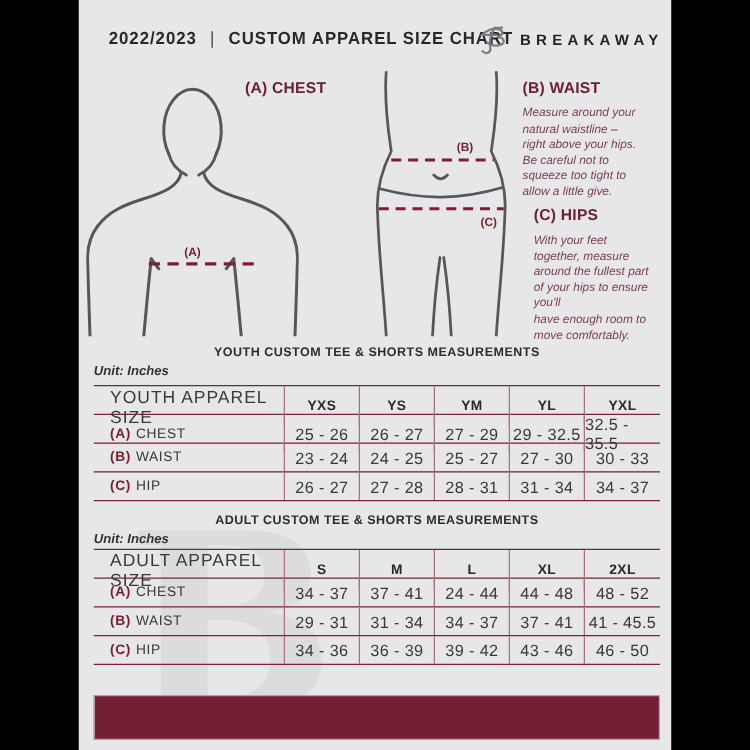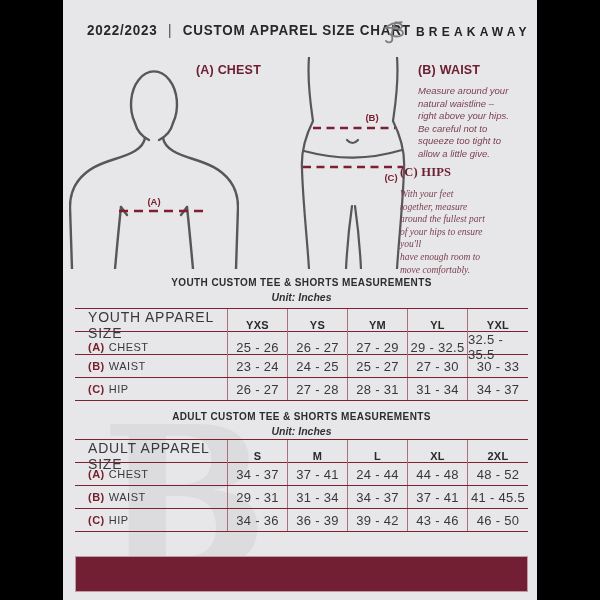--- a/index.html
+++ b/index.html
@@ -32,35 +32,35 @@
   .blogo { width: 27px; height: 26px; }
   .brandname { font-size: 12px; font-weight: 700; letter-spacing: 4.2px; color: #242427; }
 
   
   .figsvg { position: absolute; }
   .torso  { left: 6px;  top: 57px; }
   .lower  { left: 235px; top: 57px; }
   .gtext  { position: absolute; }
   .gtext.chest { left: 133px; top: 63px; width: 118px; }
   .gtext.waist { left: 355px; top: 63px; width: 118px; }
-  .gtext.hips  { left: 337px; top: 165px; width: 120px; font-family: Liberation Serif, serif; }
+  .gtext.hips  { left: 364px; top: 165px; width: 120px; }
   .gtext h4 { font-size: 12.5px; font-weight: 800; color: #6D2032; letter-spacing: .2px; margin-bottom: 8px; }
   .gtext p  {
     font-size: 9.5px; font-style: italic; font-weight: 500;
     color: #7C4050; line-height: 12.6px; white-space: pre-line;
   }
   .marker-label { font-weight: bold; fill: #79202F; font-family: "Liberation Sans", sans-serif; }
 
   
   .section-title {
     position: absolute; left: 12px; width: 453px; text-align: center;
     font-size: 10px; font-weight: 700; letter-spacing: .4px; color: #2D2D30;
   }
   .unit-line {
-    position: absolute; left: 12px; width: 453px; text-align: center;
+    position: absolute; left: 12px; width: 453px; 
     font-size: 10.5px; font-style: italic; font-weight: 600; color: #323235;
   }
   .ttl-youth { top: 277px; } .unit-youth { top: 291px; }
   .ttl-adult { top: 411px; } .unit-adult { top: 425px; }
 
   .mtable { position: absolute; left: 12px; width: 453px; border-top: 1.5px solid #7E2130; }
   .tbl-youth { top: 308px; }
   .tbl-adult { top: 439px; }
   .trow {
     display: grid; grid-template-columns: 153px repeat(5, 60px);

